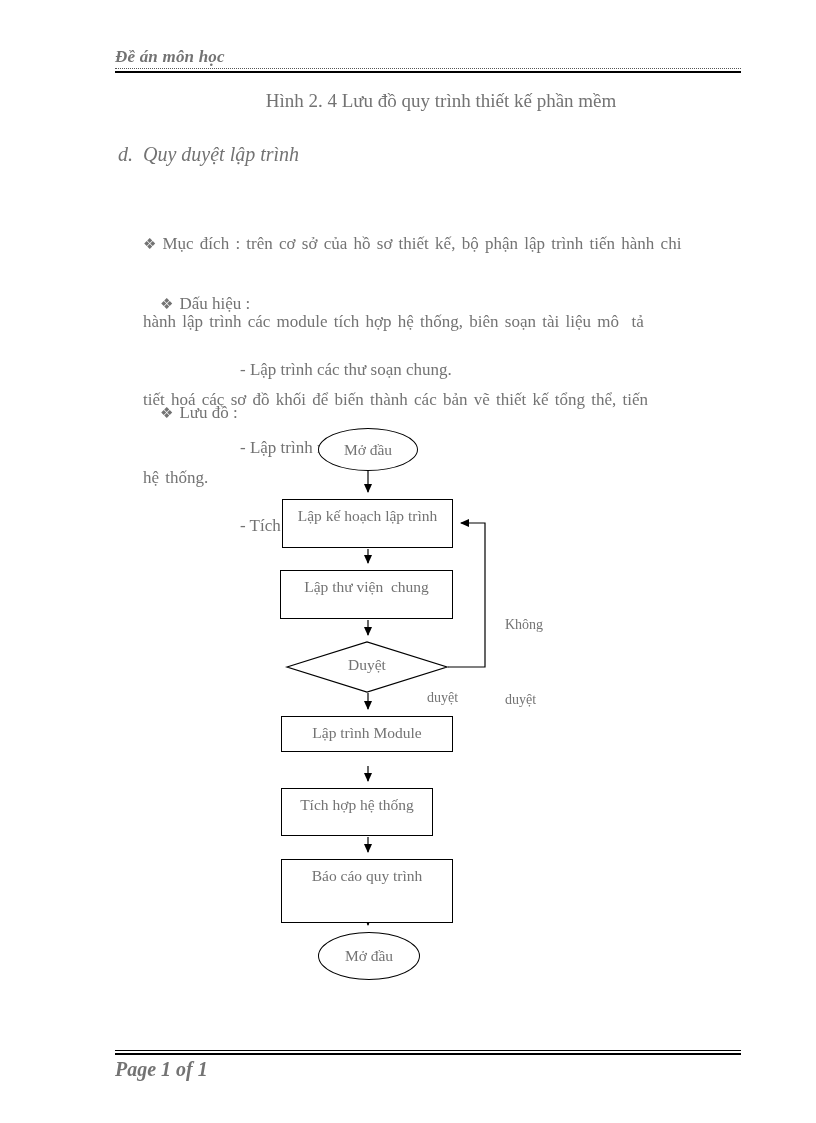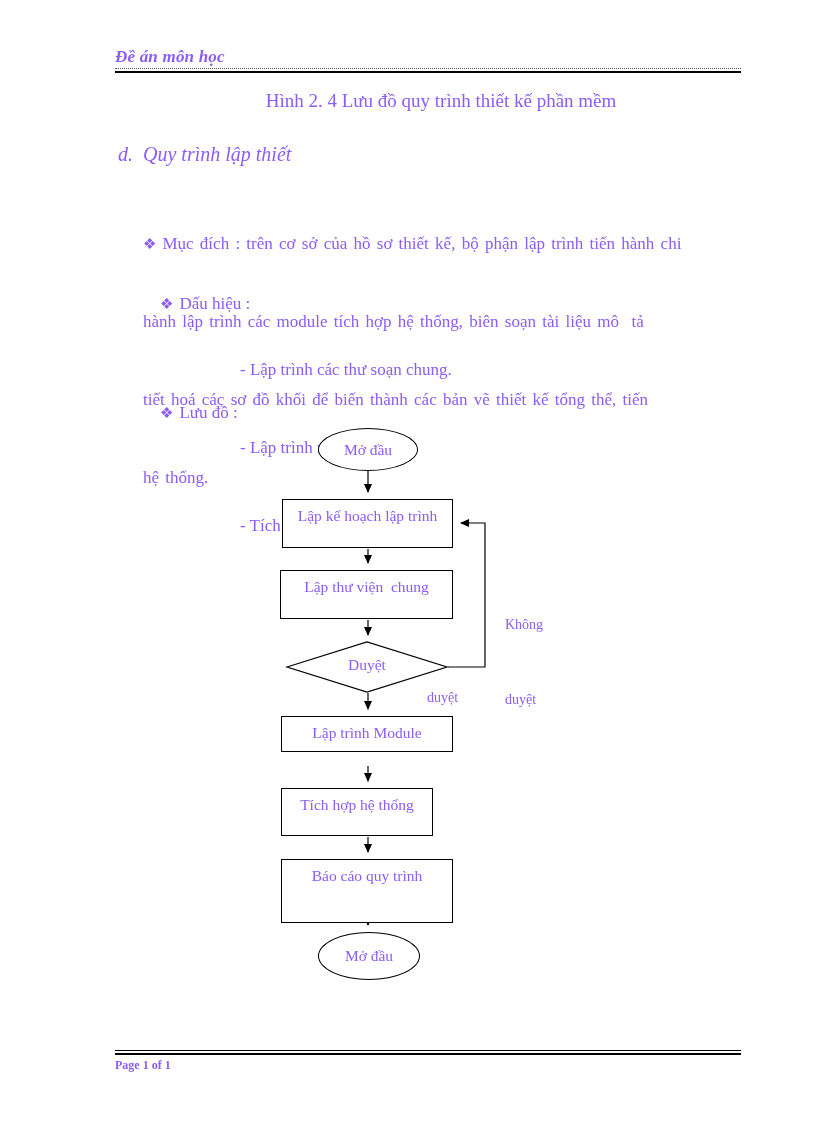--- a/index.html
+++ b/index.html
@@ -1,21 +1,21 @@
 <!DOCTYPE html>
 <html><head>
 <meta charset="utf-8">
 <style>
   html,body{margin:0;padding:0;background:#888;}
   .page{
     position:relative;
     width:816px;height:1123px;
     background:#ffffff;
     font-family:"Liberation Serif","DejaVu Serif",serif;
-    color:#8b5cf6;
+    color:#737373;
     overflow:hidden;
   }
   .abs{position:absolute;}
   
   .header-title{
     left:115px;top:47px;
     font-size:17px;font-weight:bold;font-style:italic;
     letter-spacing:.2px;
   }
   .header-rule{
@@ -69,21 +69,21 @@
   .branch-label{font-size:14px;line-height:25px;white-space:pre;}
   .overlay{position:absolute;left:0;top:0;pointer-events:none;}
   
   .footer-rule{
     left:115px;top:1050px;width:626px;height:2px;
     border-top:1px solid #000;
     border-bottom:2px solid #000;
   }
   .footer-text{
     left:115px;top:1058px;
-    font-size:12px;font-weight:bold;
+    font-size:20px;font-weight:bold;font-style:italic;
   }
 </style>
 </head>
 <body>
 
 <div class="page">
 
   <svg class="overlay" width="816" height="1123" viewBox="0 0 816 1123">
     <defs>
       <marker id="arr" markerWidth="9" markerHeight="8" refX="8" refY="4" orient="auto" markerUnits="userSpaceOnUse">
@@ -102,21 +102,21 @@
       <line x1="368" y1="908" x2="368" y2="925" marker-end="url(#arr)"></line>
     </g>
   </svg>
 
   <div class="abs header-title">Đề án môn học</div>
   <div class="abs header-rule"></div>
 
   <div class="abs caption">Hình 2. 4 Lưu đồ quy trình thiết kế phần mềm</div>
 
   <div class="abs section">
-    <span class="sec-label">d.</span><span>Quy trình lập thiết</span>
+    <span class="sec-label">d.</span><span>Quy duyệt lập trình</span>
   </div>
 
   <div class="abs para">
     <div><span class="marker">❖</span><span>Mục đích : trên cơ sở của hồ sơ thiết kế, bộ phận lập trình tiến hành chi</span></div>
     <div>hành lập trình các module tích hợp hệ thống, biên soạn tài liệu mô  tả</div>
     <div>tiết hoá các sơ đồ khối để biến thành các bản vẽ thiết kế tổng thể, tiến</div>
     <div>hệ thống.</div>
   </div>
 
   <div class="abs bullet-line" style="top:274px;">

